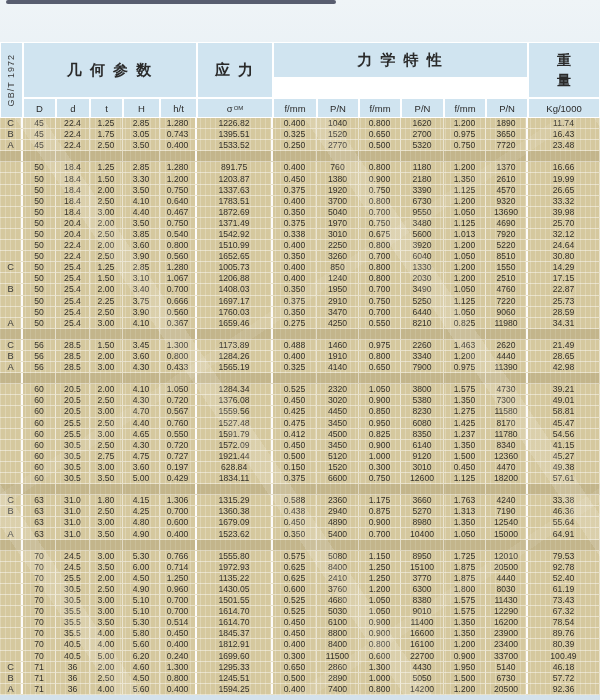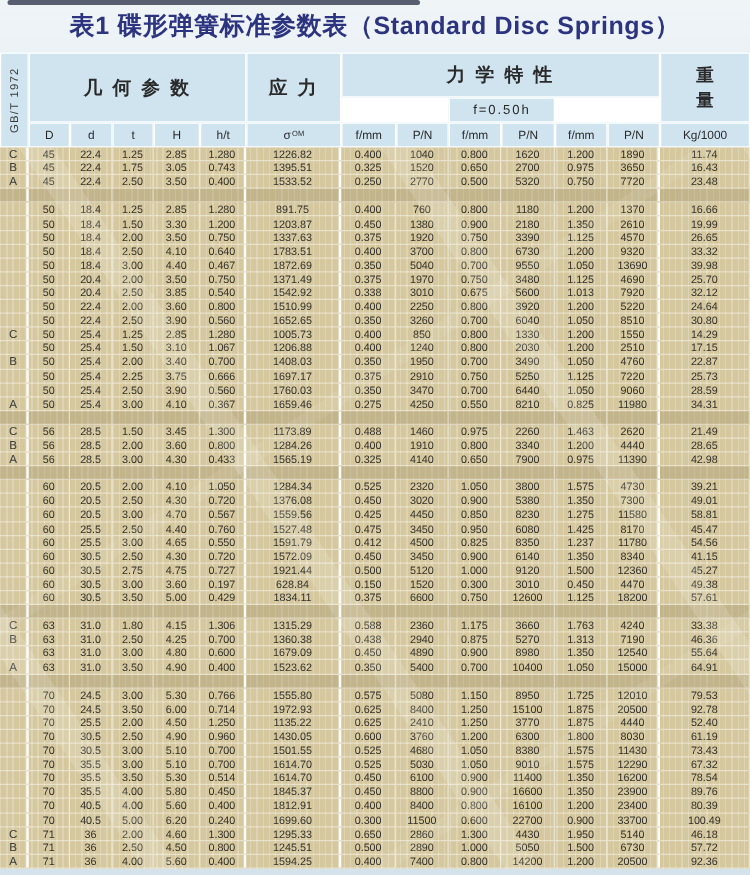--- a/index.html
+++ b/index.html
@@ -47,35 +47,33 @@
   .watermark{position:absolute;top:0;left:0;width:100%;height:100%;pointer-events:none;
      background:
        repeating-linear-gradient(56deg,transparent 0 95px,rgba(255,255,255,.14) 95px 118px,transparent 118px 240px),
        repeating-linear-gradient(-34deg,transparent 0 160px,rgba(255,255,255,.08) 160px 172px,transparent 172px 330px);}
 </style>
 </head>
 <body>
 
 <div class="page">
   <div class="scan-edge"></div>
-  <h1 class="title">表1 碟形弹簧标准参数表（Standard Disc Springs）</h1>
 
   <div class="tablewrap">
     <div class="thead">
       <div class="hcell h-gbt">
         <span>GB/T 1972</span>
       </div>
       <div class="hcell h-stress">应 力</div>
       <div class="hcell h-geo">几 何 参 数</div>
       <div class="hcell h-mech">力 学 特 性</div>
       <div class="hcell h-weight">
         <span>重</span>
         <span>量</span>
       </div>
-      <div class="hcell h-f h-f2">f=0.50h</div>
 
       <div class="hcell cc p-c1">D</div>
       <div class="hcell cc p-c2">d</div>
       <div class="hcell cc p-c3">t</div>
       <div class="hcell cc p-c4">H</div>
       <div class="hcell cc p-c5">h/t</div>
       <div class="hcell cc p-c6">
         <span>σ</span>
           <sub>OM</sub>
       </div>

